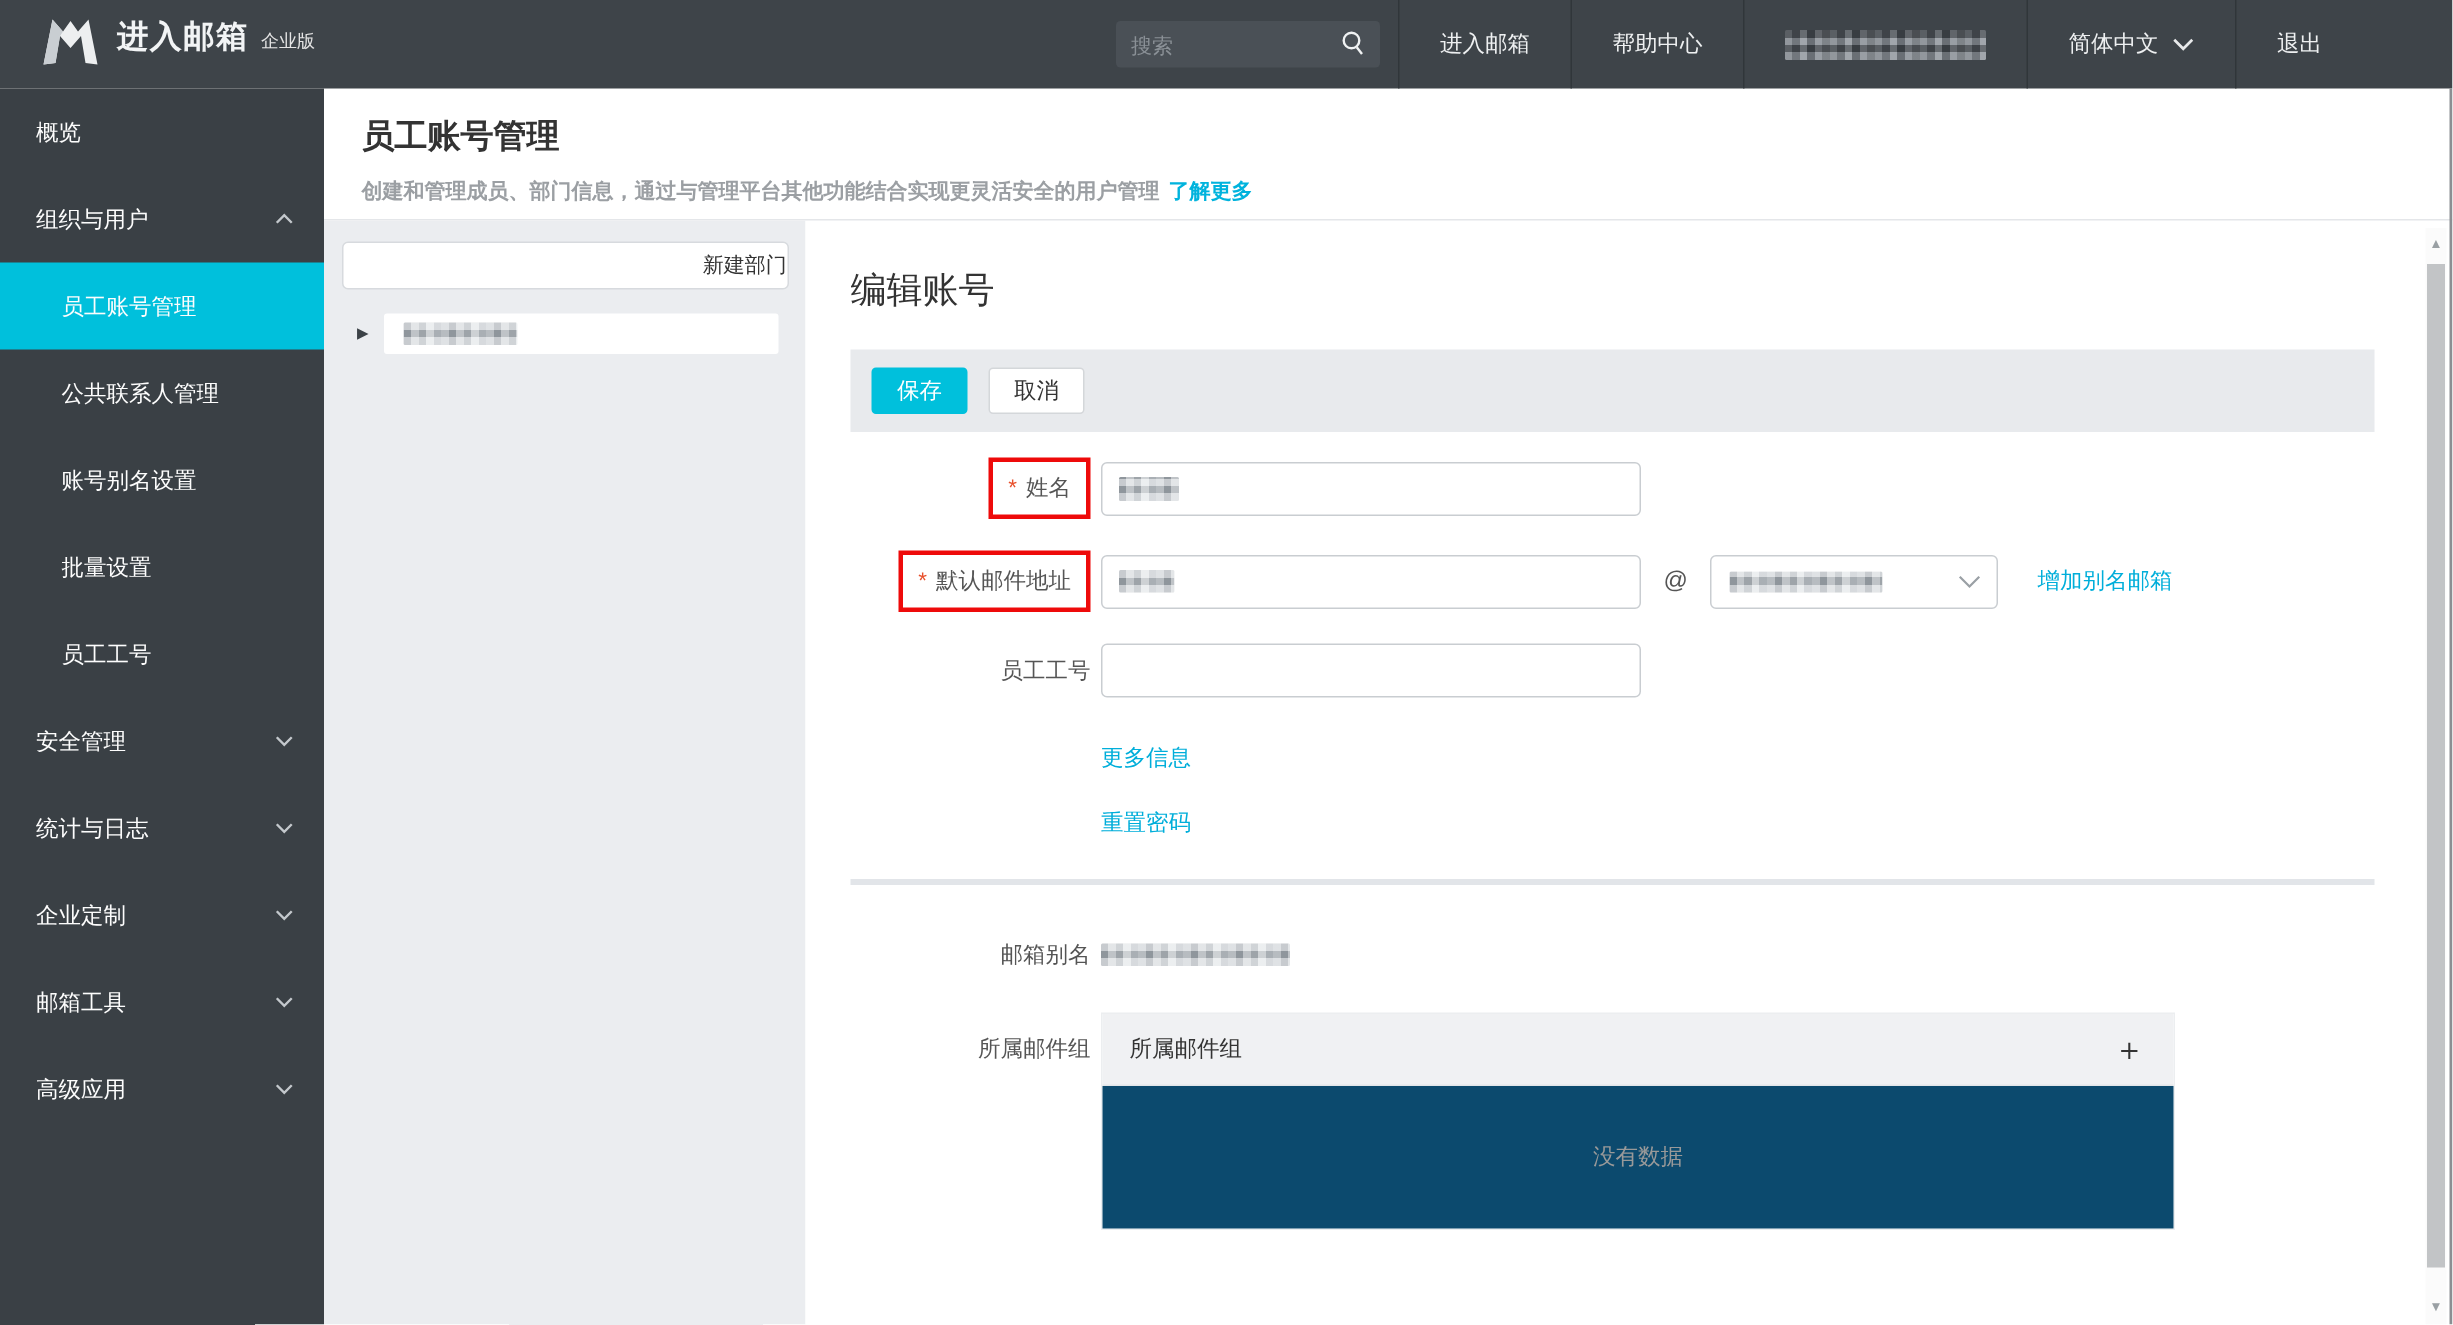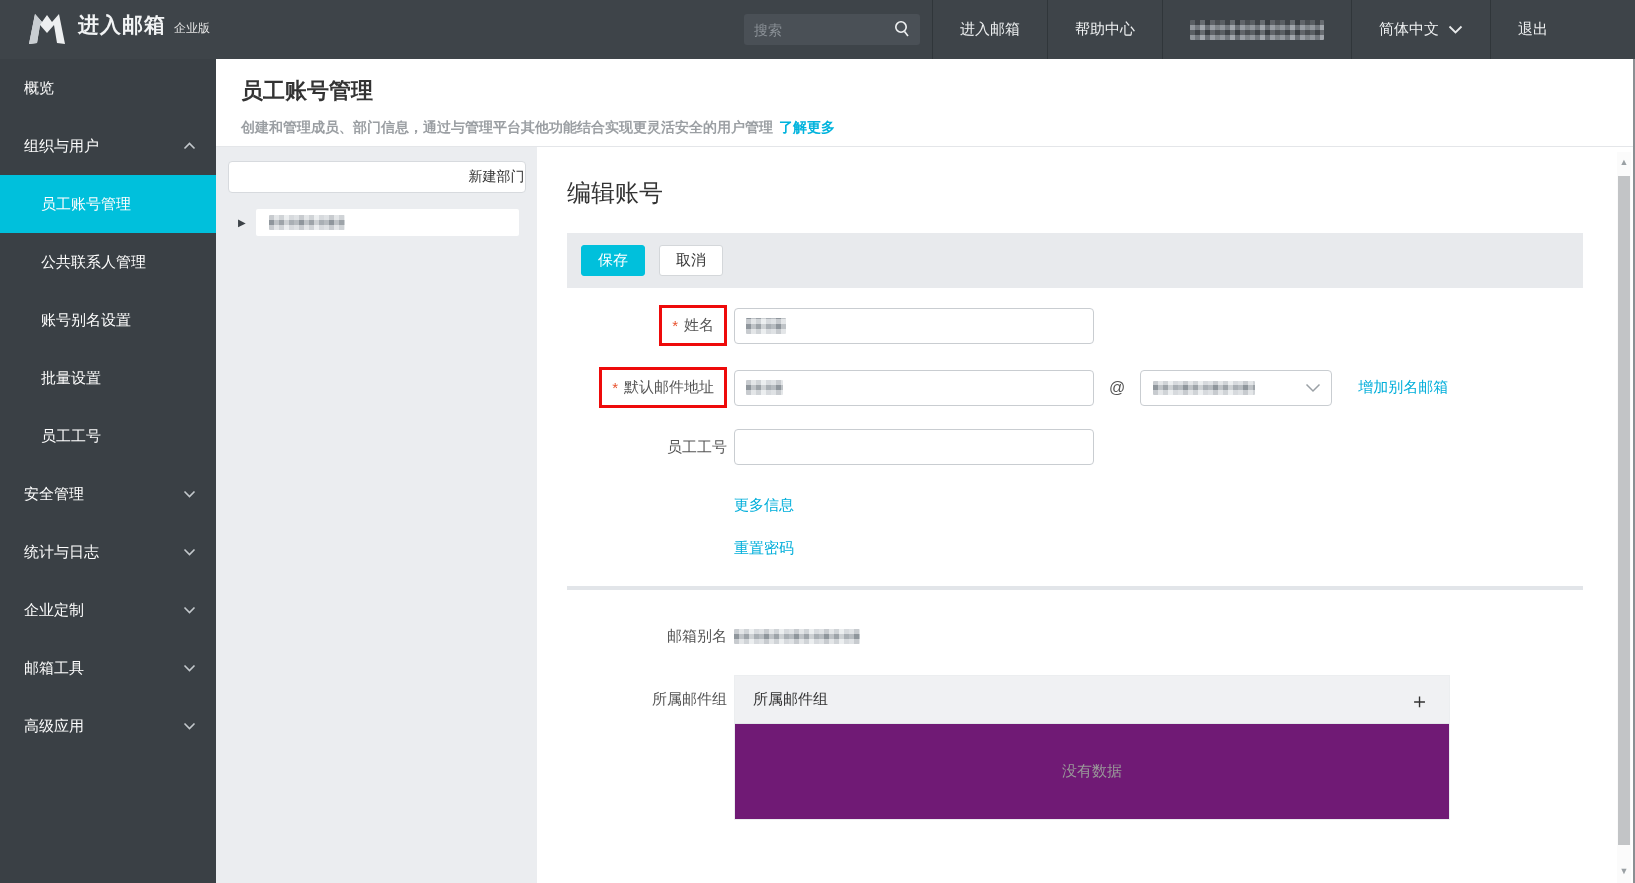--- a/index.html
+++ b/index.html
@@ -65,21 +65,21 @@
   .link-row { margin:0 0 24px 167px; }
   .divider { height:4px; background:#e2e5e9; margin-top:28px; }
 
   .alias-row { display:flex; align-items:center; margin-top:37px; }
   .groups-row { display:flex; align-items:flex-start; margin-top:29px; }
   .groups-label-cell { padding-top:15px; }
   .group-panel { width:716px; border:1px solid #eceef0; }
   .group-panel-header { position:relative; height:48px; background:#f0f1f3; border-bottom:1px solid #e3e6e9; display:flex; align-items:center; padding-left:18px; }
   .group-panel-title { font-size:15px; color:#333; }
   .plus-btn { position:absolute; right:19px; top:50%; transform:translateY(-50%); font-size:21px; color:#333; line-height:1; cursor:pointer; background:none; border:none; font-family:inherit; }
-  .group-panel-body { height:95px; display:flex; align-items:center; justify-content:center; background:#701a75; }
+  .group-panel-body { height:95px; display:flex; align-items:center; justify-content:center; background:#0c4a6e; }
   .no-data { color:#999; font-size:15px; }
 
   
   .scrollbar { position:absolute; top:5px; right:4px; width:14px; bottom:0; background:#fbfbfb; z-index:12; }
   .scroll-arrow { display:block; width:14px; height:20px; text-align:center; font-size:9px; color:#9aa0a4; line-height:20px; cursor:pointer; user-select:none; }
   .scroll-arrow.down { position:absolute; bottom:2px; }
   .scroll-thumb { position:absolute; left:1px; width:12px; top:24px; bottom:38px; background:#c2c4c6; cursor:pointer; }
   .window-edge { position:absolute; top:59px; right:0; width:2px; bottom:0; background:#8b8f93; z-index:30; }
 
   

